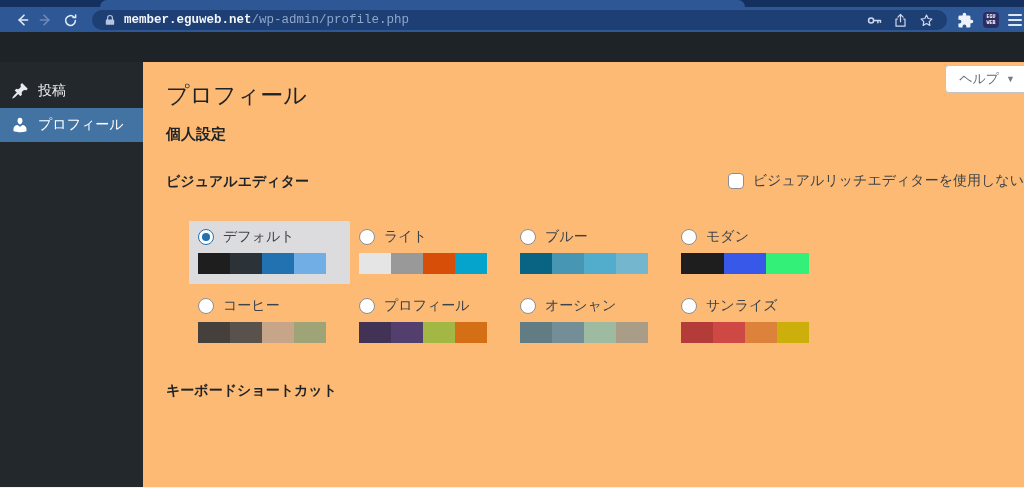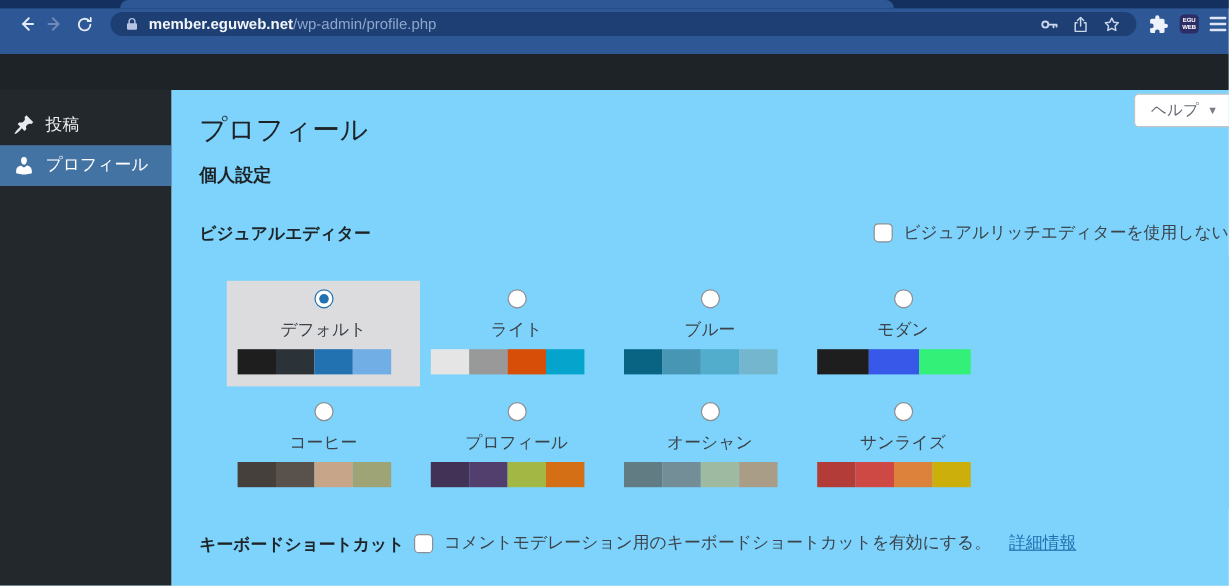--- a/index.html
+++ b/index.html
@@ -1,20 +1,20 @@
 <!DOCTYPE html>
 <html><head>
 <meta charset="utf-8">
 <style>
   * { margin:0; padding:0; box-sizing:border-box; }
   html,body { width:1024px; height:488px; overflow:hidden; }
   body { font-family:"Liberation Sans","DejaVu Sans",sans-serif; background:#f0f0f1; }
 
   
-  .chrome { width:1024px; height:45px; background:#2e5795; position:relative; }
+  .chrome { width:1024px; height:32px; background:#2e5795; position:relative;font-family:Liberation Mono, monospace; }
   .tabstrip { height:7px; background:#14305f; position:relative; }
   .active-tab { position:absolute; left:100px; width:645px; height:7px; background:#2e5795;
                 border-radius:9px 9px 0 0; }
   .toolbar { height:26px; display:flex; align-items:center; padding:0 8px 0 10px; gap:0; }
   .nav-btn { width:24px; height:22px; display:flex; align-items:center; justify-content:center; flex:none; }
   .nav-btn svg { display:block; }
   .urlbar { flex:1; height:20px; margin:0 10px; background:#1d3f74; border-radius:11px;
             display:flex; align-items:center; padding:0 12px; gap:8px; min-width:0; }
   .url-text { font-size:12.5px; white-space:nowrap; overflow:hidden; }
   .url-host { color:#f2f5fa; font-weight:700; }
@@ -34,21 +34,21 @@
   
   .workspace { display:flex; width:1024px; height:425px; }
 
   .sidebar { width:143px; flex:none; background:#23282d; padding-top:12px; }
   .side-item { height:34px; display:flex; align-items:center; gap:9px; padding-left:11px;
                font-size:14px; color:#f0f0f1; cursor:pointer; }
   .side-item svg { width:18px; height:18px; flex:none; }
   .side-item.active { background:#4273a3; color:#fff; }
   .side-item.dim { color:#a7aaad; }
 
-  .main { flex:1; background:#7dd3fc; position:relative; padding:0 0 16px 23px; }
+  .main { flex:1; background:#fdba74; position:relative; padding:0 0 16px 23px; }
 
   .help-btn { position:absolute; top:3px; right:-10px; height:28px; background:#ffffff;
               border:1px solid #c3c4c7; border-radius:4px; display:flex; align-items:center;
               gap:7px; padding:0 18px 0 13px; font-size:13px; color:#646970; cursor:pointer; }
   .help-arrow { font-size:9px; color:#787c82; }
 
   h1 { font-size:23px; font-weight:400; color:#1d2327; padding-top:20px; line-height:26px; }
   h2 { font-size:15px; font-weight:700; color:#1d2327; margin-top:16px; line-height:19px; }
 
   .form-row { display:flex; align-items:flex-start; }
@@ -58,21 +58,21 @@
   .row-kbd    { margin-top:28px; }
 
   .check-group { display:flex; align-items:center; gap:9px; font-size:14px; color:#3c434a; cursor:pointer; }
   .checkbox { width:16px; height:16px; flex:none; background:#fff; border:1px solid #8c8f94; border-radius:4px; }
   .ext-link { color:#2271b1; text-decoration:underline; margin-left:6px; cursor:pointer; }
 
   
   .color-grid { display:grid; grid-template-columns:repeat(4,161px); row-gap:6px; margin-left:23px; }
   .color-option { width:161px; padding:7px 9px 10px; cursor:pointer; }
   .color-option.selected { background:#dcdcde; }
-  .option-top { display:flex; align-items:center; gap:9px; margin-bottom:7px;flex-direction:column; }
+  .option-top { display:flex; align-items:center; gap:9px; margin-bottom:7px; }
   .radio { width:16px; height:16px; flex:none; background:#fff; border:1px solid #8c8f94;
            border-radius:50%; position:relative; }
   .radio.checked { border-color:#2271b1; }
   .radio.checked::after { content:""; position:absolute; inset:3px; border-radius:50%; background:#2271b1; }
   .option-name { font-size:14px; color:#3c434a; white-space:nowrap; }
   .swatchbar { display:flex; width:128px; height:21px; }
   .swatchbar span { flex:1; }
 </style>
 </head>
 <body>
@@ -276,21 +276,16 @@
               <span style="background: rgb(207, 73, 68);"></span>
               <span style="background: rgb(221, 130, 59);"></span>
               <span style="background: rgb(204, 175, 11);"></span>
             </div>
           </div>
         </div>
     </div>
 
     <div class="form-row row-kbd">
       <div class="form-label">キーボードショートカット</div>
-      <label class="check-group">
-        <span class="checkbox"></span>
-        <span>コメントモデレーション用のキーボードショートカットを有効にする。</span>
-        <a class="ext-link">詳細情報</a>
-      </label>
     </div>
 
   </div>
 </div>
 
 </body></html>

